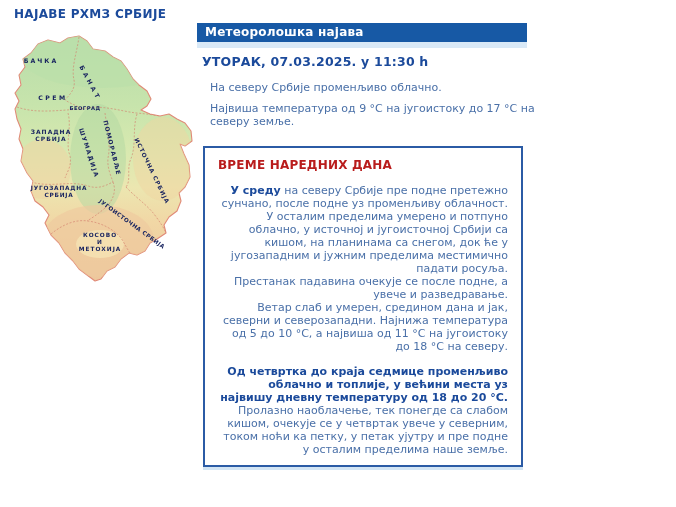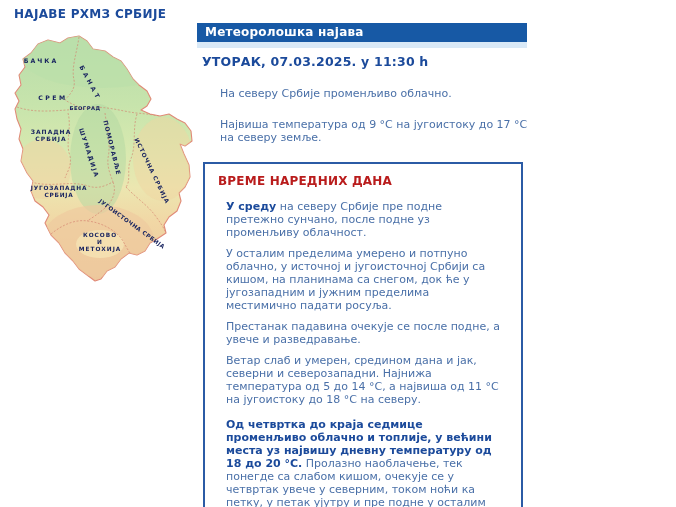--- a/index.html
+++ b/index.html
@@ -18,31 +18,31 @@
     font-size:12px;font-weight:bold;padding:2px 8px 3px 8px;letter-spacing:.2px;
   }
   .section-strip{width:330px;height:6px;background:#d9e9f7;}
   .issue-date{
     margin:6px 0 0 5px;font-size:12.5px;font-weight:bold;color:#1b4a9b;letter-spacing:.2px;
   }
   .today{
     margin:12px 0 0 5px;width:354px;
     font-size:11px;line-height:13px;color:#4a70a8;
   }
-  .today p{margin:18px;}
+  .today p{margin:8px;}
   .forecast-box{
     margin:18px 0 0 6px;width:320px;box-sizing:border-box;
     border:2px solid #2b5ba5;background:#ffffff;
     padding:10px 13px 9px 13px;
     box-shadow:0 3px 0 #d3e5f4;
   }
   .box-title{
     font-size:12px;font-weight:bold;color:#b91c1c;margin:0 0 12px 0;letter-spacing:.2px;
   }
-  .forecast-box p{margin:8px;font-size:11px;line-height:13px;color:#4a70a8;}
+  .forecast-box p{margin:0;font-size:11px;line-height:13px;color:#4a70a8;text-align:right;}
   .forecast-box p.spaced{margin-top:12px;}
   .lead{font-weight:bold;color:#1b4a9b;}
   svg text{font-family:"DejaVu Sans","Liberation Sans",sans-serif;font-weight:bold;fill:#1a2560;}
 </style>
 </head>
 <body>
 
 <div class="page">
 
   <div class="site-title">НАЈАВЕ РХМЗ СРБИЈЕ</div>
@@ -117,19 +117,19 @@
       <p>На северу Србије променљиво облачно.</p>
       <p>Највиша температура од 9 °C на југоистоку до 17 °C на северу земље.</p>
     </div>
 
     <div class="forecast-box">
       <div class="box-title">ВРЕМЕ НАРЕДНИХ ДАНА</div>
 
       <p><span class="lead">У среду</span><span> на северу Србије пре подне претежно сунчано, после подне уз променљиву облачност.</span></p>
       <p>У осталим пределима умерено и потпуно облачно, у источној и југоисточној Србији са кишом, на планинама са снегом, док ће у југозападним и јужним пределима местимично падати росуља.</p>
       <p>Престанак падавина очекује се после подне, а увече и разведравање.</p>
-      <p>Ветар слаб и умерен, средином дана и јак, северни и северозападни. Најнижа температура од 5 до 14 °C, а највиша од 11 °C на југоистоку до 18 °C на северу.</p>
+      <p>Ветар слаб и умерен, средином дана и јак, северни и северозападни. Најнижа температура од 5 до 10 °C, а највиша од 11 °C на југоистоку до 18 °C на северу.</p>
 
       <p class="spaced"><span class="lead">Од четвртка до краја седмице променљиво облачно и топлије, у већини места уз највишу дневну температуру од 18 до 20 °C.</span><span> Пролазно наоблачење, тек понегде са слабом кишом, очекује се у четвртак увече у северним, током ноћи ка петку, у петак ујутру и пре подне у осталим пределима наше земље.</span></p>
     </div>
   </div>
 
 </div>
 
 </body></html>

